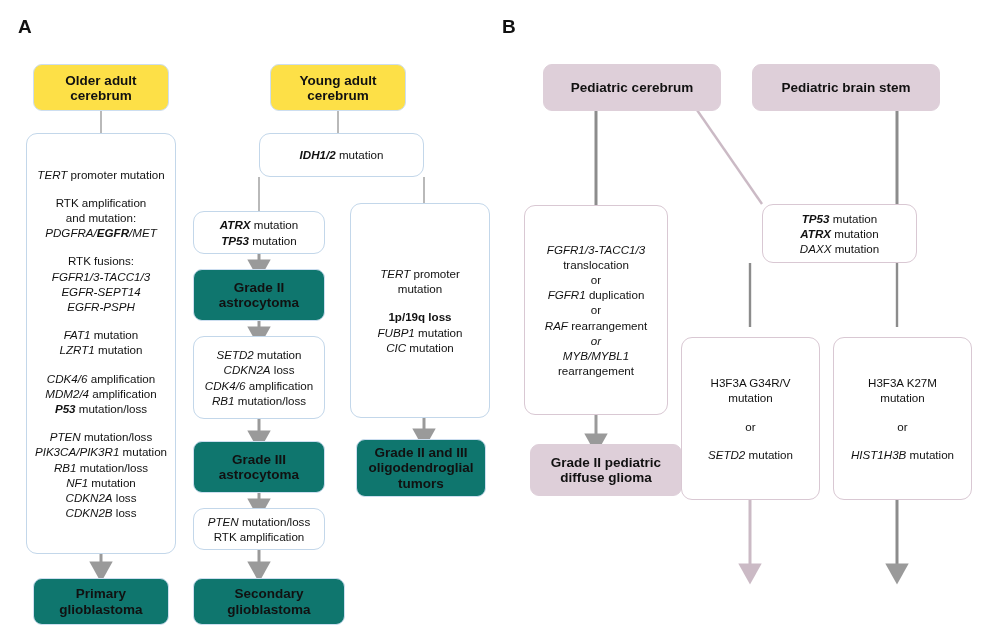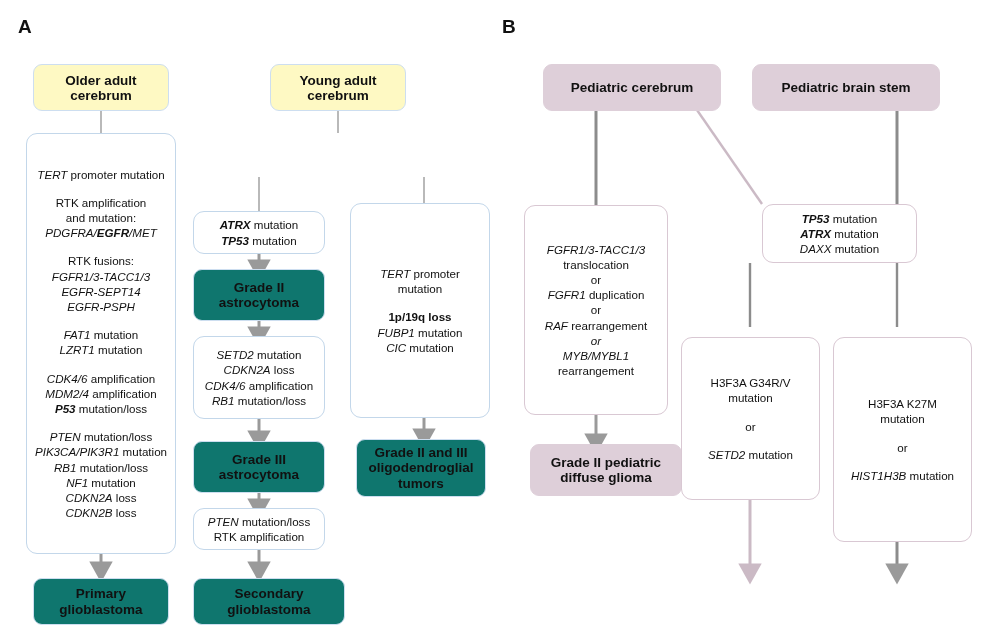--- a/index.html
+++ b/index.html
@@ -10,21 +10,21 @@
     color:#1a1a1a;
     position:relative;
     overflow:hidden;
   }
   #stage{position:absolute;left:0;top:0;width:1000px;height:640px;}
   .node{position:absolute;box-sizing:border-box;display:flex;align-items:center;justify-content:center;text-align:center;}
   .node .inner{width:100%;padding:0 6px;box-sizing:border-box;}
 
   
   .hdr-blue{
-    background:#fef9c3;border:1px solid #cddef0;border-radius:9px;
+    background:#fde047;border:1px solid #cddef0;border-radius:9px;
     font-weight:bold;font-size:13.5px;line-height:15px;color:#111;
   }
   .term-blue{
     background:#0f766e;border:1px solid #cddef0;border-radius:9px;
     font-weight:bold;font-size:13.5px;line-height:15.5px;color:#111;
   }
   .list-blue{
     background:#ffffff;border:1.6px solid #c3d7ea;border-radius:11px;
     font-size:11.6px;line-height:15.2px;color:#111;
   }
@@ -119,20 +119,25 @@
   </div>
 
   <div class="node hdr-blue" style="left:270px;top:64px;width:136px;height:47px;">
     <div class="inner">Young adult cerebrum</div>
   </div>
 
   <div class="node term-blue" style="left:33px;top:578px;width:136px;height:47px;">
     <div class="inner">Primary glioblastoma</div>
   </div>
 
+  <div class="node list-blue" style="left:259px;top:133px;width:165px;height:44px;">
+    <div class="inner">
+      <span class="ibd">IDH1/2</span> mutation
+    </div>
+  </div>
 
   <div class="node list-blue" style="left:193px;top:211px;width:132px;height:43px;">
     <div class="inner">
       <span class="ibd">ATRX</span> mutation<br><span class="ibd">TP53</span> mutation
     </div>
   </div>
 
   <div class="node term-blue" style="left:193px;top:269px;width:132px;height:52px;">
     <div class="inner">Grade II astrocytoma</div>
   </div>
@@ -196,21 +201,21 @@
   <div class="node list-pink" style="left:681px;top:337px;width:139px;height:163px;">
     <div class="inner">
       H3F3A G34R/V<br>mutation
       <span class="gap-lg"></span>
       or
       <span class="gap-lg"></span>
       <span class="it">SETD2</span> mutation
     </div>
   </div>
 
-  <div class="node list-pink" style="left:833px;top:337px;width:139px;height:205px;">
+  <div class="node list-pink" style="left:833px;top:337px;width:139px;height:163px;">
     <div class="inner">
       H3F3A K27M<br>mutation
       <span class="gap-lg"></span>
       or
       <span class="gap-lg"></span>
       <span class="it">HIST1H3B</span> mutation
     </div>
   </div>
 
 

